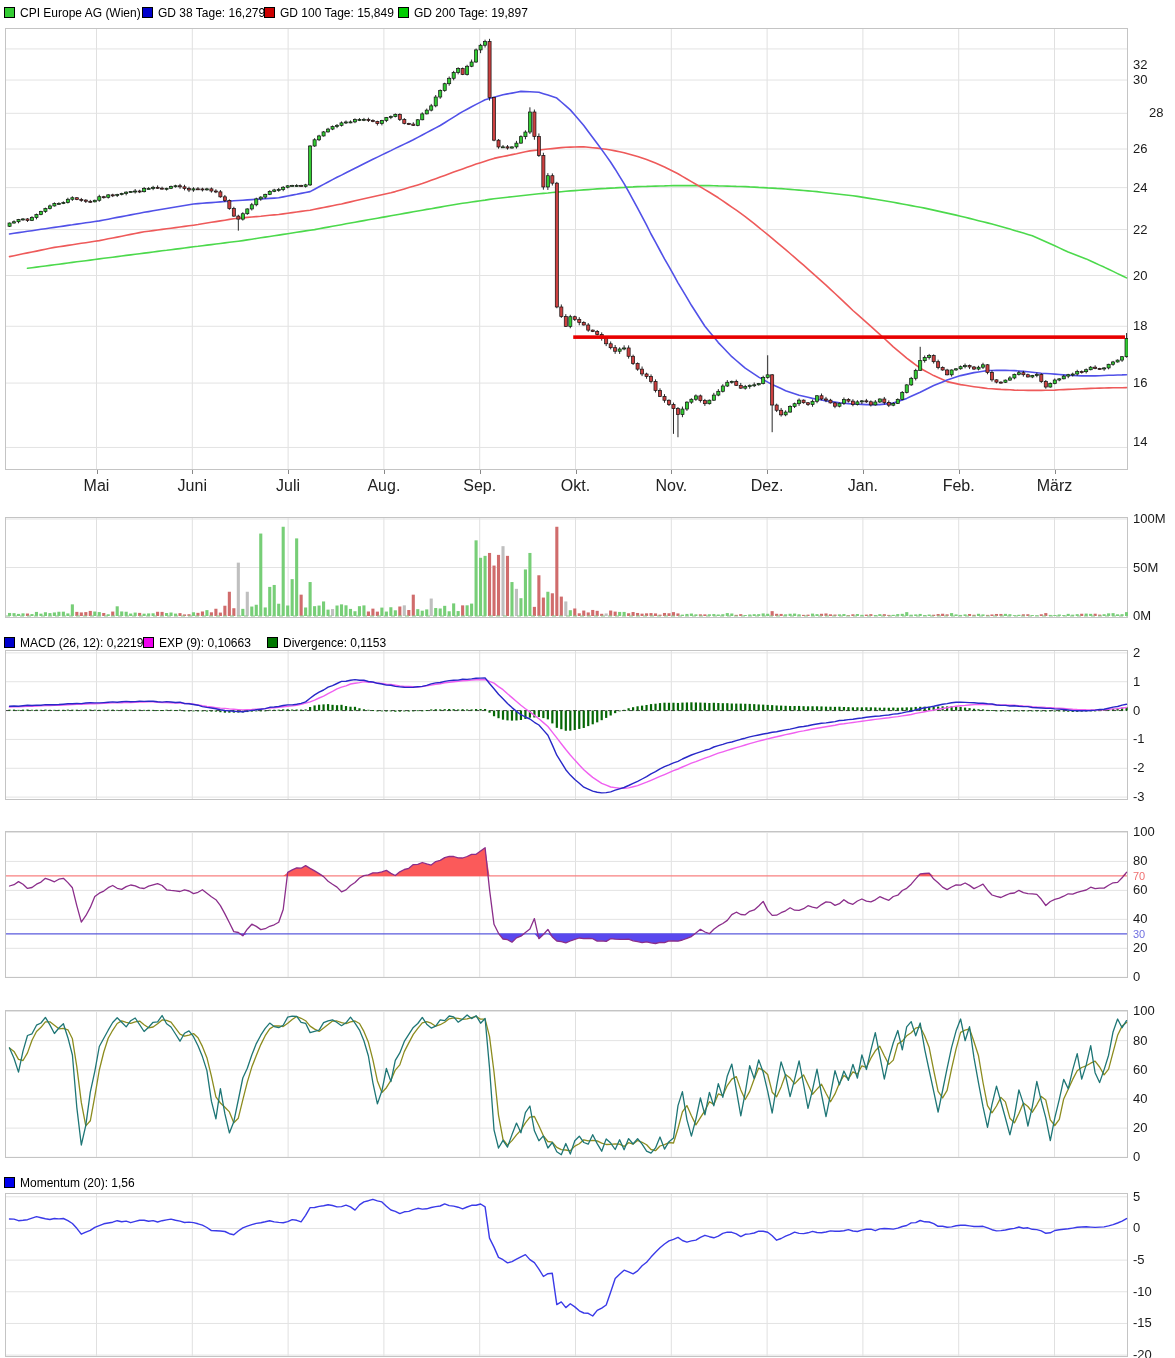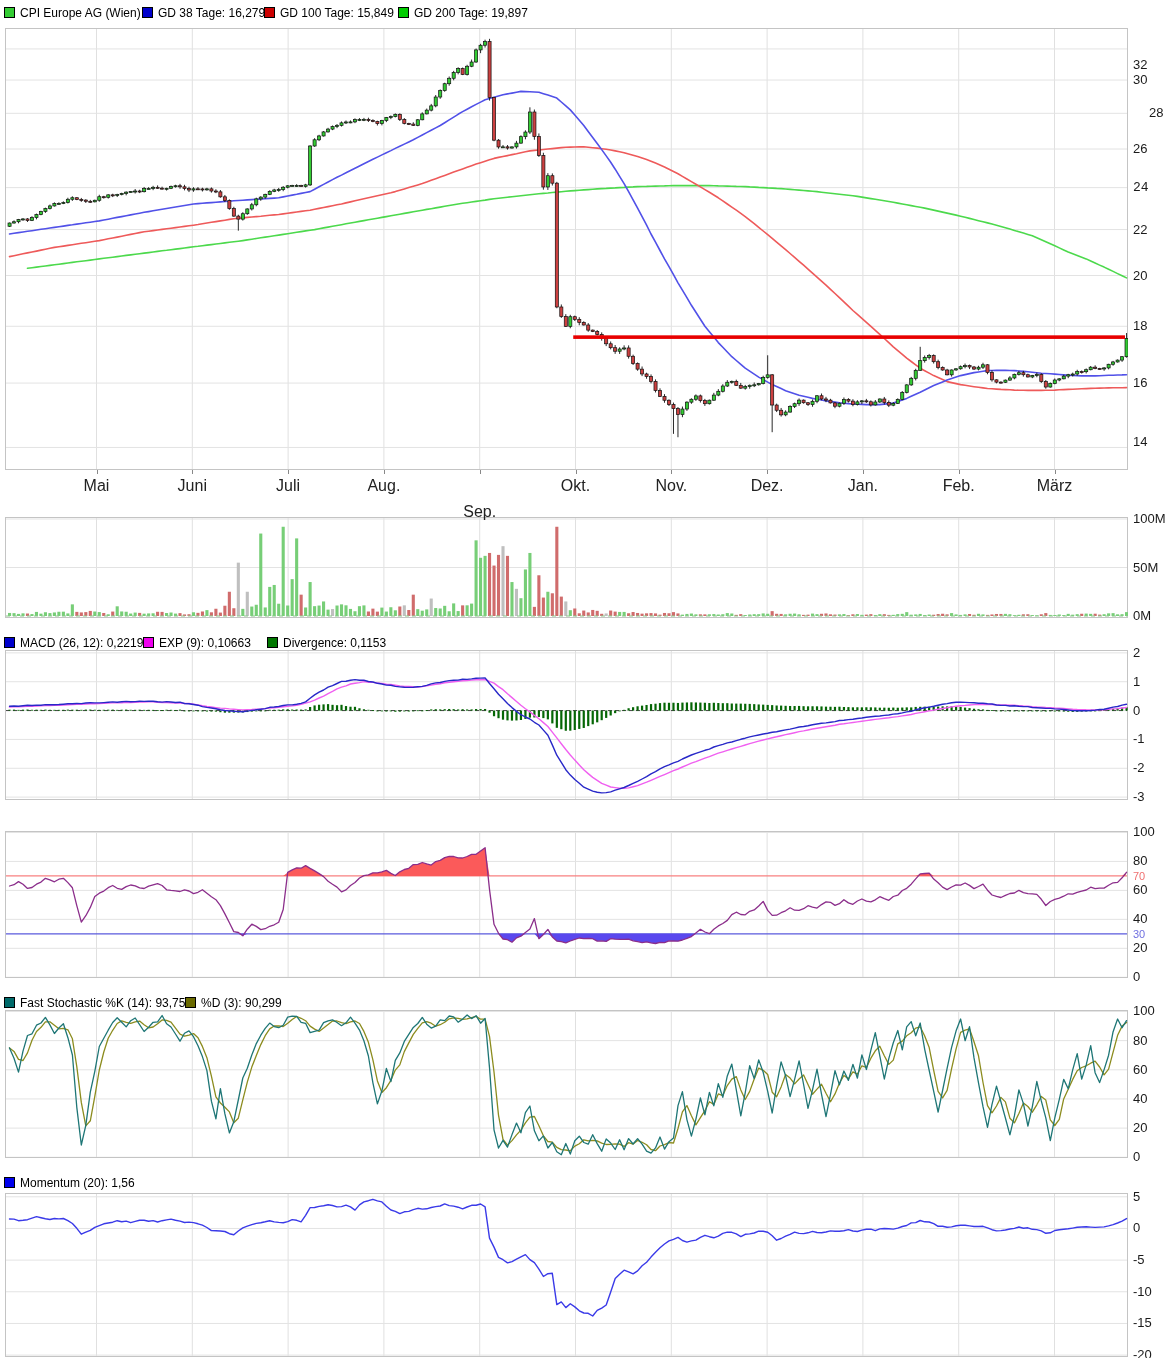--- a/index.html
+++ b/index.html
@@ -1121,24 +1121,20 @@
       <line x1="1" y1="117.3103448275862" x2="1122" y2="117.3103448275862" stroke="#E3E3E3" stroke-width="1"></line>
       <line x1="1" y1="146.27586206896552" x2="1122" y2="146.27586206896552" stroke="#E3E3E3" stroke-width="1"></line>
       <rect x="0.5" y="0.5" width="1122" height="146" fill="none" stroke="#C4C4C4" stroke-width="1"></rect>
       <line x1="1" y1="44.896551724137936" x2="1122" y2="44.896551724137936" stroke="#F88080" stroke-width="1.2"></line>
       <line x1="1" y1="102.82758620689656" x2="1122" y2="102.82758620689656" stroke="#5A5ADD" stroke-width="1.2"></line>
       <path d="M3.0,44.9L4.5,44.9L9.0,44.9L13.5,44.9L18.0,44.9L22.5,44.9L27.0,44.9L31.5,44.9L36.0,44.9L40.4,44.9L44.9,44.9L49.4,44.9L53.9,44.9L58.4,44.9L62.9,44.9L67.4,44.9L71.8,44.9L76.3,44.9L80.8,44.9L85.3,44.9L89.8,44.9L94.3,44.9L98.8,44.9L103.2,44.9L107.7,44.9L112.2,44.9L116.7,44.9L121.2,44.9L125.7,44.9L130.2,44.9L134.6,44.9L139.1,44.9L143.6,44.9L148.1,44.9L152.6,44.9L157.1,44.9L161.6,44.9L166.0,44.9L170.5,44.9L175.0,44.9L179.5,44.9L184.0,44.9L188.5,44.9L193.0,44.9L197.4,44.9L201.9,44.9L206.4,44.9L210.9,44.9L215.4,44.9L219.9,44.9L224.4,44.9L228.8,44.9L233.3,44.9L237.8,44.9L242.3,44.9L246.8,44.9L251.3,44.9L255.8,44.9L260.2,44.9L264.7,44.9L269.2,44.9L273.7,44.9L278.2,44.9L282.7,41.4L287.2,38.9L291.7,36.8L296.1,37.2L300.6,34.6L305.1,37.4L309.6,39.9L314.1,42.6L318.6,44.9L323.1,44.9L327.5,44.9L332.0,44.9L336.5,44.9L341.0,44.9L345.5,44.9L350.0,44.9L354.5,44.9L358.9,44.6L363.4,43.9L367.9,41.8L372.4,41.9L376.9,40.8L381.4,39.4L385.9,42.4L390.3,44.5L394.8,40.8L399.3,38.5L403.8,37.3L408.3,33.6L412.8,33.3L417.3,31.5L421.7,32.9L426.2,34.1L430.7,30.6L435.2,29.4L439.7,26.6L444.2,25.4L448.7,25.5L453.1,26.8L457.6,27.0L462.1,25.5L466.6,23.3L471.1,23.3L475.6,20.0L480.1,16.7L484.5,44.9L489.0,44.9L493.5,44.9L498.0,44.9L502.5,44.9L507.0,44.9L511.5,44.9L515.9,44.9L520.4,44.9L524.9,44.9L529.4,44.9L533.9,44.9L538.4,44.9L542.9,44.9L547.3,44.9L551.8,44.9L556.3,44.9L560.8,44.9L565.3,44.9L569.8,44.9L574.3,44.9L578.8,44.9L583.2,44.9L587.7,44.9L592.2,44.9L596.7,44.9L601.2,44.9L605.7,44.9L610.2,44.9L614.6,44.9L619.1,44.9L623.6,44.9L628.1,44.9L632.6,44.9L637.1,44.9L641.6,44.9L646.0,44.9L650.5,44.9L655.0,44.9L659.5,44.9L664.0,44.9L668.5,44.9L673.0,44.9L677.4,44.9L681.9,44.9L686.4,44.9L690.9,44.9L695.4,44.9L699.9,44.9L704.4,44.9L708.8,44.9L713.3,44.9L717.8,44.9L722.3,44.9L726.8,44.9L731.3,44.9L735.8,44.9L740.2,44.9L744.7,44.9L749.2,44.9L753.7,44.9L758.2,44.9L762.7,44.9L767.2,44.9L771.6,44.9L776.1,44.9L780.6,44.9L785.1,44.9L789.6,44.9L794.1,44.9L798.6,44.9L803.0,44.9L807.5,44.9L812.0,44.9L816.5,44.9L821.0,44.9L825.5,44.9L830.0,44.9L834.4,44.9L838.9,44.9L843.4,44.9L847.9,44.9L852.4,44.9L856.9,44.9L861.4,44.9L865.9,44.9L870.3,44.9L874.8,44.9L879.3,44.9L883.8,44.9L888.3,44.9L892.8,44.9L897.3,44.9L901.7,44.9L906.2,44.9L910.7,44.9L915.2,42.9L919.7,42.5L924.2,42.1L928.7,44.9L933.1,44.9L937.6,44.9L942.1,44.9L946.6,44.9L951.1,44.9L955.6,44.9L960.1,44.9L964.5,44.9L969.0,44.9L973.5,44.9L978.0,44.9L982.5,44.9L987.0,44.9L991.5,44.9L995.9,44.9L1000.4,44.9L1004.9,44.9L1009.4,44.9L1013.9,44.9L1018.4,44.9L1022.9,44.9L1027.3,44.9L1031.8,44.9L1036.3,44.9L1040.8,44.9L1045.3,44.9L1049.8,44.9L1054.3,44.9L1058.7,44.9L1063.2,44.9L1067.7,44.9L1072.2,44.9L1076.7,44.9L1081.2,44.9L1085.7,44.9L1090.1,44.9L1094.6,44.9L1099.1,44.9L1103.6,44.9L1108.1,44.9L1112.6,44.9L1117.1,44.9L1121.5,41.3L1120,44.9Z" fill="#FB5A5A" stroke="none"></path>
       <path d="M3.0,102.8L4.5,102.8L9.0,102.8L13.5,102.8L18.0,102.8L22.5,102.8L27.0,102.8L31.5,102.8L36.0,102.8L40.4,102.8L44.9,102.8L49.4,102.8L53.9,102.8L58.4,102.8L62.9,102.8L67.4,102.8L71.8,102.8L76.3,102.8L80.8,102.8L85.3,102.8L89.8,102.8L94.3,102.8L98.8,102.8L103.2,102.8L107.7,102.8L112.2,102.8L116.7,102.8L121.2,102.8L125.7,102.8L130.2,102.8L134.6,102.8L139.1,102.8L143.6,102.8L148.1,102.8L152.6,102.8L157.1,102.8L161.6,102.8L166.0,102.8L170.5,102.8L175.0,102.8L179.5,102.8L184.0,102.8L188.5,102.8L193.0,102.8L197.4,102.8L201.9,102.8L206.4,102.8L210.9,102.8L215.4,102.8L219.9,102.8L224.4,102.8L228.8,102.8L233.3,102.8L237.8,104.8L242.3,102.8L246.8,102.8L251.3,102.8L255.8,102.8L260.2,102.8L264.7,102.8L269.2,102.8L273.7,102.8L278.2,102.8L282.7,102.8L287.2,102.8L291.7,102.8L296.1,102.8L300.6,102.8L305.1,102.8L309.6,102.8L314.1,102.8L318.6,102.8L323.1,102.8L327.5,102.8L332.0,102.8L336.5,102.8L341.0,102.8L345.5,102.8L350.0,102.8L354.5,102.8L358.9,102.8L363.4,102.8L367.9,102.8L372.4,102.8L376.9,102.8L381.4,102.8L385.9,102.8L390.3,102.8L394.8,102.8L399.3,102.8L403.8,102.8L408.3,102.8L412.8,102.8L417.3,102.8L421.7,102.8L426.2,102.8L430.7,102.8L435.2,102.8L439.7,102.8L444.2,102.8L448.7,102.8L453.1,102.8L457.6,102.8L462.1,102.8L466.6,102.8L471.1,102.8L475.6,102.8L480.1,102.8L484.5,102.8L489.0,102.8L493.5,102.8L498.0,108.0L502.5,108.7L507.0,111.2L511.5,106.9L515.9,105.2L520.4,102.8L524.9,102.8L529.4,102.8L533.9,107.7L538.4,103.5L542.9,102.8L547.3,105.9L551.8,110.0L556.3,110.6L560.8,111.9L565.3,110.0L569.8,108.4L574.3,107.0L578.8,107.7L583.2,107.4L587.7,107.7L592.2,110.1L596.7,109.8L601.2,110.4L605.7,107.7L610.2,108.2L614.6,108.3L619.1,108.3L623.6,108.1L628.1,109.8L632.6,110.6L637.1,111.6L641.6,110.9L646.0,111.9L650.5,112.5L655.0,111.4L659.5,111.7L664.0,109.8L668.5,110.0L673.0,110.2L677.4,109.0L681.9,107.4L686.4,105.6L690.9,102.8L695.4,102.8L699.9,102.8L704.4,102.8L708.8,102.8L713.3,102.8L717.8,102.8L722.3,102.8L726.8,102.8L731.3,102.8L735.8,102.8L740.2,102.8L744.7,102.8L749.2,102.8L753.7,102.8L758.2,102.8L762.7,102.8L767.2,102.8L771.6,102.8L776.1,102.8L780.6,102.8L785.1,102.8L789.6,102.8L794.1,102.8L798.6,102.8L803.0,102.8L807.5,102.8L812.0,102.8L816.5,102.8L821.0,102.8L825.5,102.8L830.0,102.8L834.4,102.8L838.9,102.8L843.4,102.8L847.9,102.8L852.4,102.8L856.9,102.8L861.4,102.8L865.9,102.8L870.3,102.8L874.8,102.8L879.3,102.8L883.8,102.8L888.3,102.8L892.8,102.8L897.3,102.8L901.7,102.8L906.2,102.8L910.7,102.8L915.2,102.8L919.7,102.8L924.2,102.8L928.7,102.8L933.1,102.8L937.6,102.8L942.1,102.8L946.6,102.8L951.1,102.8L955.6,102.8L960.1,102.8L964.5,102.8L969.0,102.8L973.5,102.8L978.0,102.8L982.5,102.8L987.0,102.8L991.5,102.8L995.9,102.8L1000.4,102.8L1004.9,102.8L1009.4,102.8L1013.9,102.8L1018.4,102.8L1022.9,102.8L1027.3,102.8L1031.8,102.8L1036.3,102.8L1040.8,102.8L1045.3,102.8L1049.8,102.8L1054.3,102.8L1058.7,102.8L1063.2,102.8L1067.7,102.8L1072.2,102.8L1076.7,102.8L1081.2,102.8L1085.7,102.8L1090.1,102.8L1094.6,102.8L1099.1,102.8L1103.6,102.8L1108.1,102.8L1112.6,102.8L1117.1,102.8L1121.5,102.8L1120,102.8Z" fill="#5A48EE" stroke="none"></path>
       <polyline points="4.5,55.0 9.0,53.7 13.5,50.6 18.0,53.3 22.5,57.4 27.0,56.5 31.5,53.2 36.0,51.1 40.4,47.3 44.9,48.9 49.4,50.8 53.9,48.2 58.4,47.3 62.9,51.6 67.4,56.8 71.8,74.6 76.3,91.2 80.8,84.7 85.3,76.4 89.8,65.6 94.3,62.2 98.8,60.1 103.2,56.7 107.7,54.5 112.2,57.3 116.7,58.4 121.2,55.6 125.7,54.0 130.2,54.8 134.6,56.9 139.1,57.5 143.6,55.2 148.1,53.9 152.6,52.6 157.1,54.5 161.6,58.8 166.0,59.4 170.5,59.8 175.0,60.5 179.5,58.8 184.0,60.0 188.5,62.6 193.0,61.3 197.4,58.7 201.9,62.3 206.4,65.8 210.9,68.7 215.4,74.6 219.9,82.9 224.4,91.8 228.8,100.6 233.3,101.5 237.8,104.8 242.3,98.2 246.8,93.2 251.3,95.4 255.8,98.6 260.2,97.7 264.7,95.3 269.2,93.8 273.7,91.2 278.2,78.5 282.7,41.4 287.2,38.9 291.7,36.8 296.1,37.2 300.6,34.6 305.1,37.4 309.6,39.9 314.1,42.6 318.6,45.6 323.1,50.2 327.5,53.2 332.0,56.1 336.5,60.8 341.0,58.9 345.5,54.5 350.0,51.5 354.5,47.0 358.9,44.6 363.4,43.9 367.9,41.8 372.4,41.9 376.9,40.8 381.4,39.4 385.9,42.4 390.3,44.5 394.8,40.8 399.3,38.5 403.8,37.3 408.3,33.6 412.8,33.3 417.3,31.5 421.7,32.9 426.2,34.1 430.7,30.6 435.2,29.4 439.7,26.6 444.2,25.4 448.7,25.5 453.1,26.8 457.6,27.0 462.1,25.5 466.6,23.3 471.1,23.3 475.6,20.0 480.1,16.7 484.5,58.4 489.0,93.3 493.5,102.3 498.0,108.0 502.5,108.7 507.0,111.2 511.5,106.9 515.9,105.2 520.4,101.5 524.9,98.1 529.4,87.6 533.9,107.7 538.4,103.5 542.9,98.4 547.3,105.9 551.8,110.0 556.3,110.6 560.8,111.9 565.3,110.0 569.8,108.4 574.3,107.0 578.8,107.7 583.2,107.4 587.7,107.7 592.2,110.1 596.7,109.8 601.2,110.4 605.7,107.7 610.2,108.2 614.6,108.3 619.1,108.3 623.6,108.1 628.1,109.8 632.6,110.6 637.1,111.6 641.6,110.9 646.0,111.9 650.5,112.5 655.0,111.4 659.5,111.7 664.0,109.8 668.5,110.0 673.0,110.2 677.4,109.0 681.9,107.4 686.4,105.6 690.9,102.0 695.4,98.3 699.9,101.0 704.4,102.7 708.8,98.3 713.3,94.9 717.8,92.5 722.3,89.4 726.8,83.6 731.3,81.2 735.8,83.5 740.2,83.8 744.7,80.3 749.2,78.9 753.7,75.0 758.2,70.4 762.7,79.4 767.2,84.4 771.6,84.2 776.1,81.7 780.6,79.8 785.1,76.8 789.6,79.2 794.1,79.3 798.6,77.7 803.0,74.7 807.5,76.1 812.0,77.1 816.5,73.6 821.0,70.9 825.5,71.3 830.0,74.4 834.4,72.7 838.9,68.7 843.4,71.9 847.9,73.3 852.4,70.0 856.9,68.0 861.4,70.2 865.9,70.8 870.3,68.8 874.8,65.7 879.3,67.7 883.8,69.3 888.3,65.5 892.8,64.2 897.3,59.5 901.7,57.3 906.2,53.2 910.7,47.9 915.2,42.9 919.7,42.5 924.2,42.1 928.7,48.1 933.1,51.8 937.6,56.1 942.1,58.6 946.6,56.0 951.1,53.9 955.6,54.1 960.1,52.0 964.5,54.4 969.0,57.6 973.5,55.5 978.0,53.2 982.5,59.2 987.0,64.0 991.5,65.4 995.9,66.5 1000.4,64.4 1004.9,62.5 1009.4,62.0 1013.9,59.3 1018.4,61.6 1022.9,62.6 1027.3,62.9 1031.8,63.4 1036.3,68.3 1040.8,74.5 1045.3,70.5 1049.8,68.3 1054.3,67.2 1058.7,65.2 1063.2,62.8 1067.7,63.1 1072.2,61.4 1076.7,60.2 1081.2,59.0 1085.7,56.2 1090.1,57.7 1094.6,57.1 1099.1,57.1 1103.6,54.2 1108.1,51.8 1112.6,51.4 1117.1,46.8 1121.5,41.3" fill="none" stroke="#8B2E8B" stroke-width="1.3" stroke-linejoin="round" stroke-linecap="round"></polyline>
     </svg>
 
-  <div class="legend" style="top:993px">
-    <span class="li" style="left:4px"><i class="sw" style="background: rgb(0, 106, 106);"></i><span class="lt">Fast Stochastic %K (14): 93,75</span></span>
-    <span class="li" style="left:185px"><i class="sw" style="background: rgb(106, 106, 0);"></i><span class="lt">%D (3): 90,299</span></span>
-  </div>
   <svg class="plot" id="plot-stoch" style="top:1010px" width="1123" height="148">
       <line x1="91.5" y1="1" x2="91.5" y2="147" stroke="#E0E0E0" stroke-width="1"></line>
       <line x1="187.3" y1="1" x2="187.3" y2="147" stroke="#E0E0E0" stroke-width="1"></line>
       <line x1="283.1" y1="1" x2="283.1" y2="147" stroke="#E0E0E0" stroke-width="1"></line>
       <line x1="378.9" y1="1" x2="378.9" y2="147" stroke="#E0E0E0" stroke-width="1"></line>
       <line x1="474.7" y1="1" x2="474.7" y2="147" stroke="#E0E0E0" stroke-width="1"></line>
       <line x1="570.5" y1="1" x2="570.5" y2="147" stroke="#E0E0E0" stroke-width="1"></line>
       <line x1="666.3" y1="1" x2="666.3" y2="147" stroke="#E0E0E0" stroke-width="1"></line>
       <line x1="762.1" y1="1" x2="762.1" y2="147" stroke="#E0E0E0" stroke-width="1"></line>
       <line x1="857.9" y1="1" x2="857.9" y2="147" stroke="#E0E0E0" stroke-width="1"></line>
@@ -1177,35 +1173,35 @@
       <line x1="1" y1="130.44015444015446" x2="1122" y2="130.44015444015446" stroke="#E3E3E3" stroke-width="1"></line>
       <line x1="1" y1="162.10038610038612" x2="1122" y2="162.10038610038612" stroke="#E3E3E3" stroke-width="1"></line>
       <rect x="0.5" y="0.5" width="1122" height="163" fill="none" stroke="#C4C4C4" stroke-width="1"></rect>
       <polyline points="4.5,26.0 9.0,26.1 13.5,27.7 18.0,27.3 22.5,26.7 27.0,25.1 31.5,23.6 36.0,24.7 40.4,25.7 44.9,26.5 49.4,25.5 53.9,25.9 58.4,25.5 62.9,27.6 67.4,30.5 71.8,35.3 76.3,41.2 80.8,39.2 85.3,37.3 89.8,34.3 94.3,32.6 98.8,30.8 103.2,30.0 107.7,29.2 112.2,27.7 116.7,28.8 121.2,28.1 125.7,29.7 130.2,28.4 134.6,27.3 139.1,27.3 143.6,28.3 148.1,27.6 152.6,29.0 157.1,27.7 161.6,26.9 166.0,26.1 170.5,27.2 175.0,28.1 179.5,29.5 184.0,29.1 188.5,29.6 193.0,30.8 197.4,32.2 201.9,34.5 206.4,37.6 210.9,37.7 215.4,38.0 219.9,38.5 224.4,40.7 228.8,41.8 233.3,38.0 237.8,34.9 242.3,33.2 246.8,31.7 251.3,30.4 255.8,29.7 260.2,28.8 264.7,27.7 269.2,28.9 273.7,29.4 278.2,29.7 282.7,28.6 287.2,26.6 291.7,27.3 296.1,28.8 300.6,22.3 305.1,14.6 309.6,14.5 314.1,13.4 318.6,12.7 323.1,11.8 327.5,12.5 332.0,13.9 336.5,13.6 341.0,12.2 345.5,13.9 350.0,17.1 354.5,11.9 358.9,8.9 363.4,7.7 367.9,6.3 372.4,7.9 376.9,8.9 381.4,13.3 385.9,17.0 390.3,18.4 394.8,20.6 399.3,18.8 403.8,18.4 408.3,16.6 412.8,15.3 417.3,16.1 421.7,15.8 426.2,14.5 430.7,13.6 435.2,13.0 439.7,10.9 444.2,12.6 448.7,13.1 453.1,14.2 457.6,15.9 462.1,14.0 466.6,12.3 471.1,12.2 475.6,11.0 480.1,13.8 484.5,45.1 489.0,54.1 493.5,64.4 498.0,66.7 502.5,69.9 507.0,68.6 511.5,66.2 515.9,63.9 520.4,61.6 524.9,66.6 529.4,69.7 533.9,76.1 538.4,83.5 542.9,80.7 547.3,80.3 551.8,111.6 556.3,108.9 560.8,114.6 565.3,110.7 569.8,113.9 574.3,117.8 578.8,120.0 583.2,120.3 587.7,123.0 592.2,117.4 596.7,115.1 601.2,112.0 605.7,99.0 610.2,85.5 614.6,81.2 619.1,77.2 623.6,78.9 628.1,80.8 632.6,77.9 637.1,72.8 641.6,69.2 646.0,64.1 650.5,59.3 655.0,54.8 659.5,51.0 664.0,47.9 668.5,46.4 673.0,44.4 677.4,47.5 681.9,49.1 686.4,47.9 690.9,47.1 695.4,44.4 699.9,42.3 704.4,43.7 708.8,44.8 713.3,43.1 717.8,40.4 722.3,39.1 726.8,39.3 731.3,40.8 735.8,43.6 740.2,41.3 744.7,40.9 749.2,40.0 753.7,38.2 758.2,38.3 762.7,39.2 767.2,42.8 771.6,47.2 776.1,45.5 780.6,43.2 785.1,41.4 789.6,39.1 794.1,40.4 798.6,40.6 803.0,39.8 807.5,38.4 812.0,39.5 816.5,39.8 821.0,39.0 825.5,37.9 830.0,38.2 834.4,38.3 838.9,37.8 843.4,36.6 847.9,38.0 852.4,38.5 856.9,37.1 861.4,36.2 865.9,36.2 870.3,37.7 874.8,35.9 879.3,35.5 883.8,35.7 888.3,36.1 892.8,35.1 897.3,33.5 901.7,32.5 906.2,29.9 910.7,29.6 915.2,27.5 919.7,28.8 924.2,29.0 928.7,30.6 933.1,33.3 937.6,33.3 942.1,34.2 946.6,33.9 951.1,32.7 955.6,32.2 960.1,32.3 964.5,32.9 969.0,33.5 973.5,33.5 978.0,33.3 982.5,34.8 987.0,36.7 991.5,37.9 995.9,37.6 1000.4,37.0 1004.9,36.0 1009.4,35.4 1013.9,34.0 1018.4,35.2 1022.9,34.8 1027.3,36.3 1031.8,36.6 1036.3,37.9 1040.8,40.3 1045.3,39.8 1049.8,37.5 1054.3,36.8 1058.7,36.2 1063.2,35.8 1067.7,35.1 1072.2,34.3 1076.7,34.0 1081.2,33.7 1085.7,34.1 1090.1,34.4 1094.6,34.1 1099.1,33.9 1103.6,32.9 1108.1,31.6 1112.6,30.0 1117.1,28.1 1121.5,25.6" fill="none" stroke="#3A3AE8" stroke-width="1.4" stroke-linejoin="round" stroke-linecap="round"></polyline>
     </svg>
 
 <div class="tick" style="top: 40.9306px; margin-top: 16px;">32</div>
     <div class="tick" style="top: 72.0423px;">30</div>
     <div class="tick" style="top: 105.301px; margin-left: 16px;">28</div>
     <div class="tick" style="top: 141.026px;">26</div>
-    <div class="tick" style="top: 179.612px; font-family: Liberation Mono, monospace;">24</div>
+    <div class="tick" style="top: 179.612px;">24</div>
     <div class="tick" style="top: 221.557px;">22</div>
     <div class="tick" style="top: 267.503px;">20</div>
     <div class="tick" style="top: 318.293px;">18</div>
     <div class="tick" style="top: 375.072px;">16</div>
     <div class="tick" style="top: 417px; margin-top: 17px;">14</div>
     <div class="mlabel" style="left: 96.5px;">Mai</div>
     <div class="btick" style="left: 96.5px;"></div>
     <div class="mlabel" style="left: 192.3px;">Juni</div>
     <div class="btick" style="left: 192.3px;"></div>
     <div class="mlabel" style="left: 288.1px;">Juli</div>
     <div class="btick" style="left: 288.1px;"></div>
     <div class="mlabel" style="left: 383.9px;">Aug.</div>
     <div class="btick" style="left: 383.9px;"></div>
-    <div class="mlabel" style="left: 479.7px; margin-top: 26px;">Sep.</div>
+    <div class="mlabel" style="left: 479.7px;">Sep.</div>
     <div class="btick" style="left: 479.7px;"></div>
     <div class="mlabel" style="left: 575.5px;">Okt.</div>
     <div class="btick" style="left: 575.5px;"></div>
     <div class="mlabel" style="left: 671.3px;">Nov.</div>
     <div class="btick" style="left: 671.3px;"></div>
     <div class="mlabel" style="left: 767.1px;">Dez.</div>
     <div class="btick" style="left: 767.1px;"></div>
     <div class="mlabel" style="left: 862.9px;">Jan.</div>
     <div class="btick" style="left: 862.9px;"></div>
     <div class="mlabel" style="left: 958.7px;">Feb.</div>

